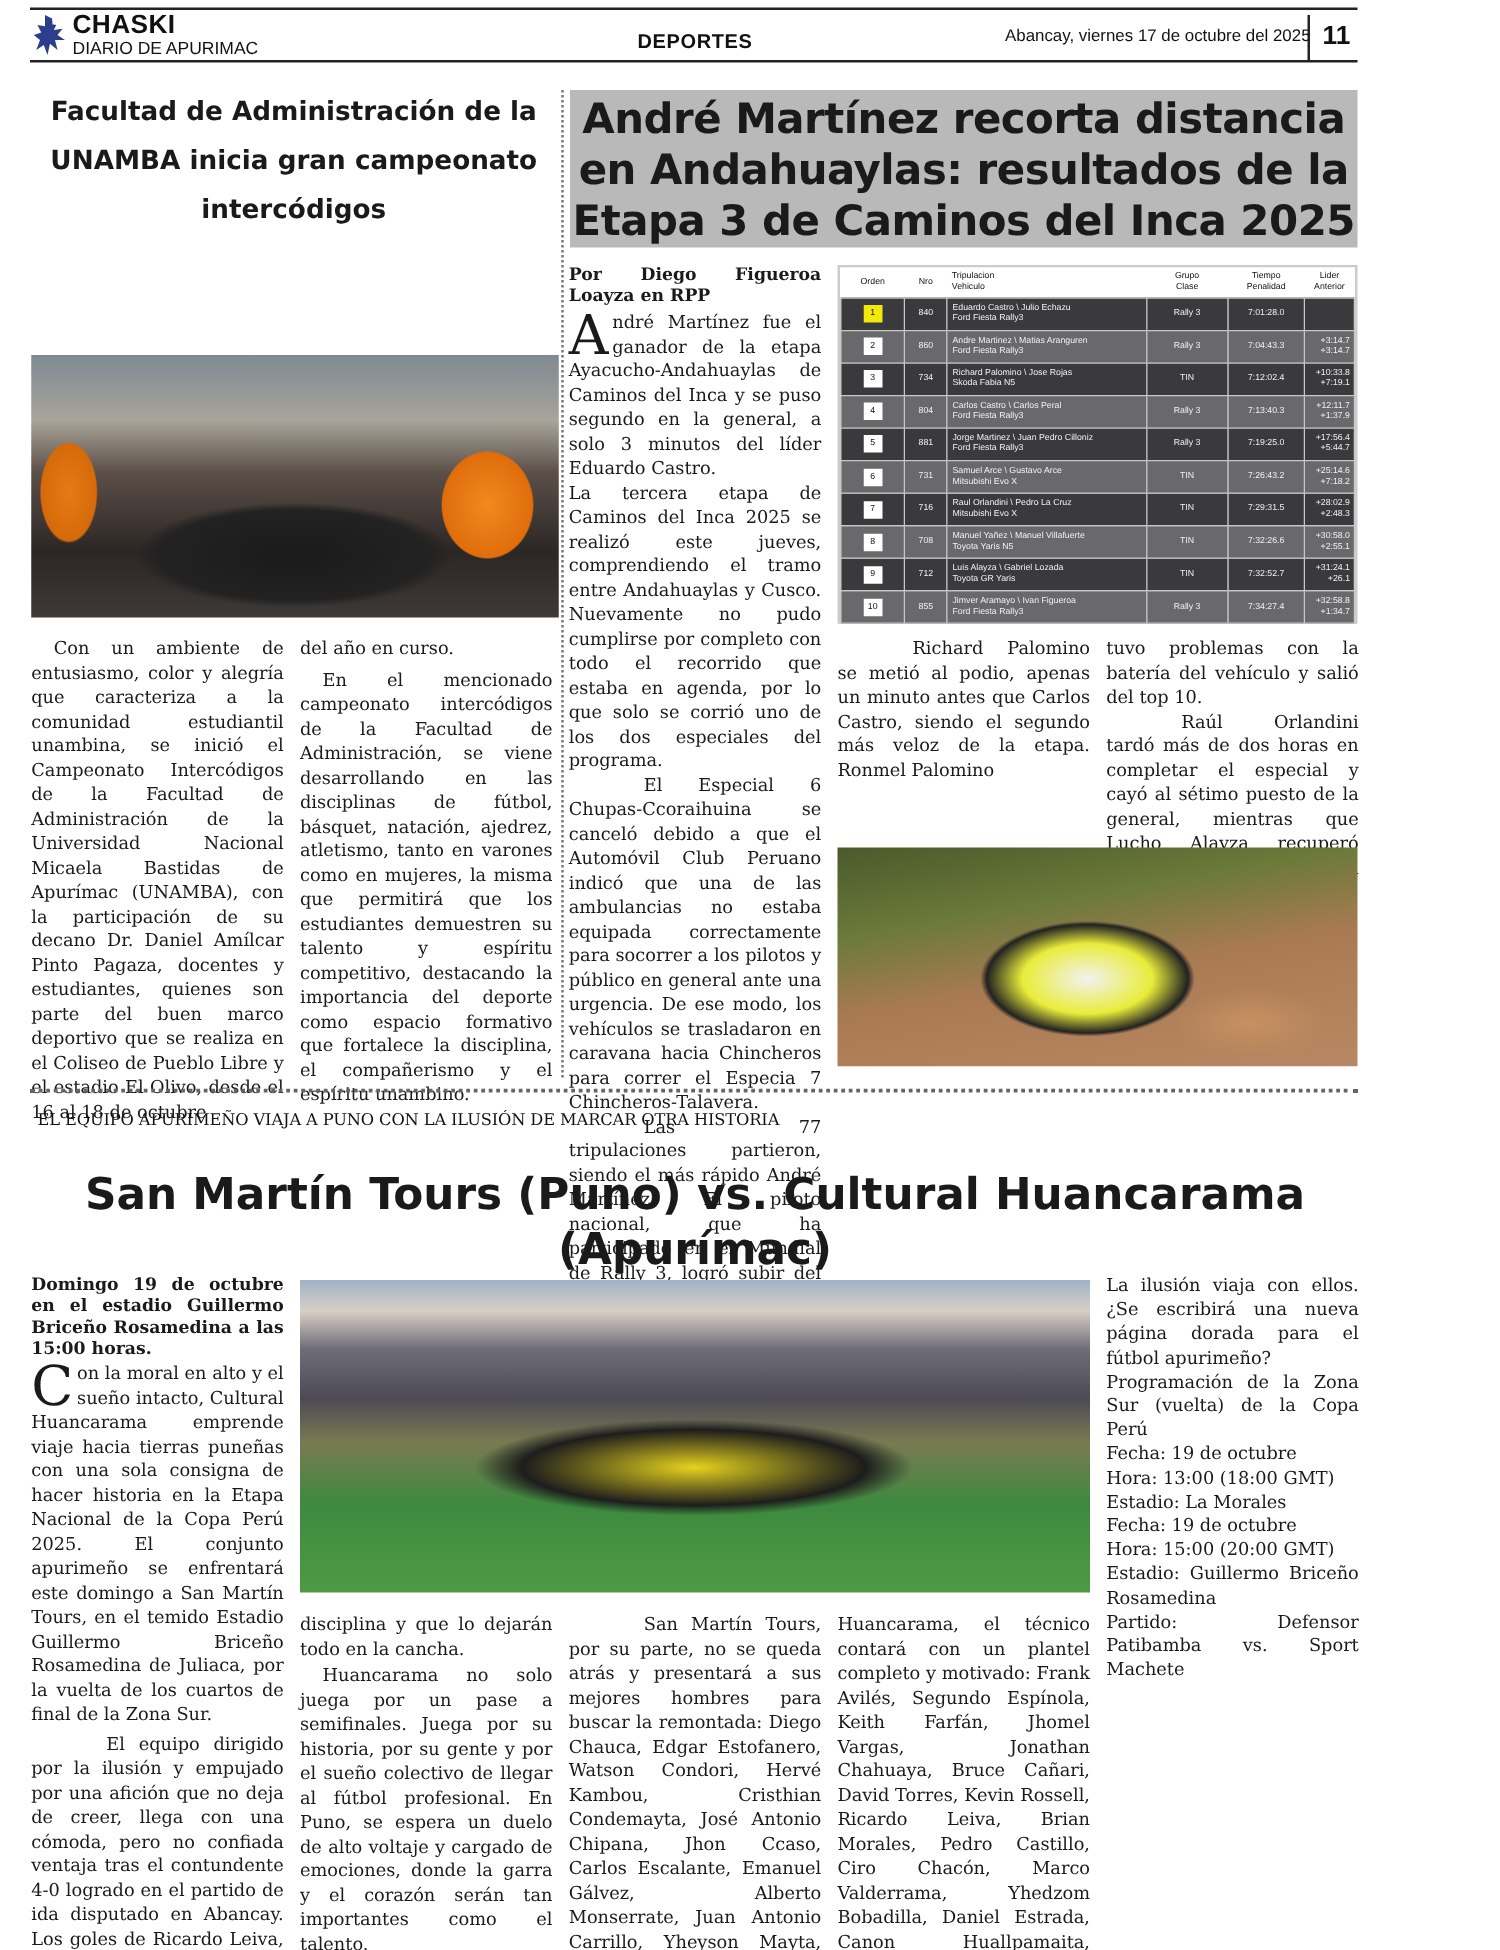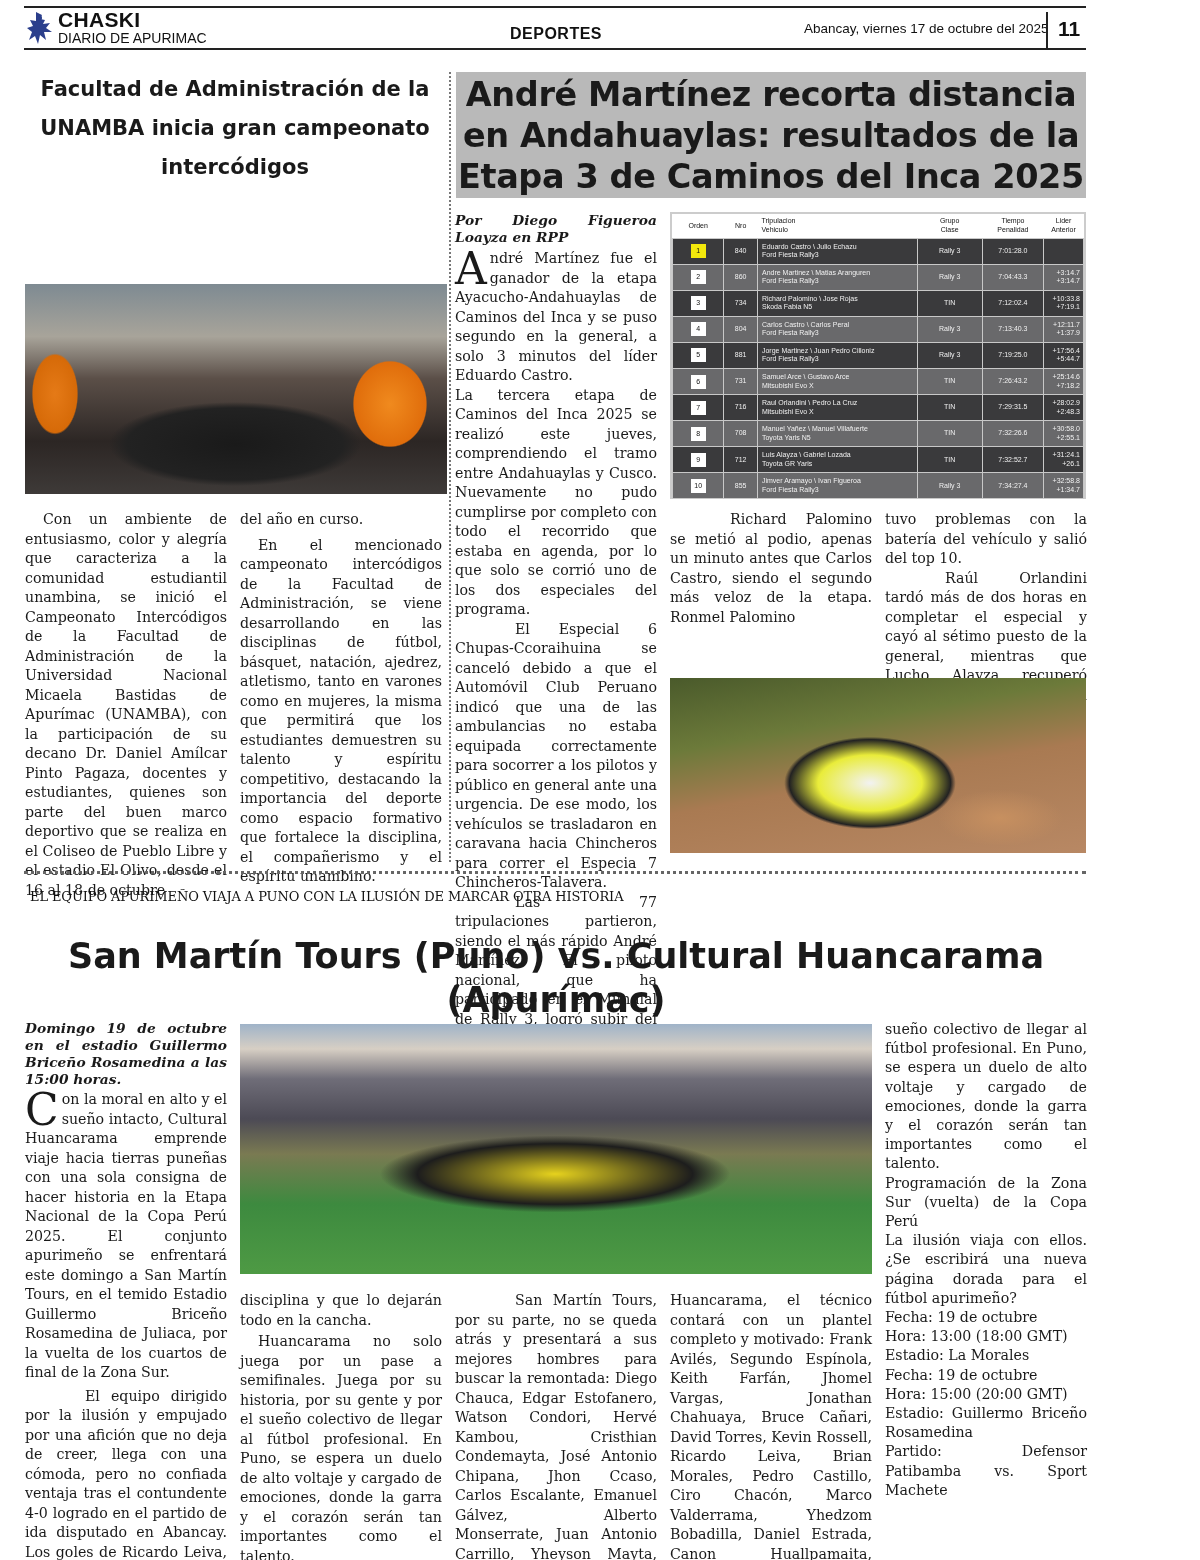--- a/index.html
+++ b/index.html
@@ -44,21 +44,21 @@
   .photo-team { left: 240px; top: 1024px; width: 632px; height: 250px;
     background:
       radial-gradient(ellipse 250px 55px at 315px 150px, #e6d21d 0%, #1d1d1d 55%, transparent 70%),
       linear-gradient(180deg, #9fb3c8 0%, #d7cfc4 10%, #6f6d78 22%, #4c4a55 38%, #7a7a52 52%, #3d8a3f 72%, #4e9a44 100%); }
 
   
   .txt { font-family: "DejaVu Serif", serif; font-size: 14.2px; line-height: 19.5px; text-align: justify; color: #1a1a1a; hyphens: auto; }
   .txt p { margin: 0; }
   .ind { text-indent: 18px; }
   .ind2 { text-indent: 60px; }
-  .byline { font-family: "DejaVu Serif", serif; font-style: italic; font-weight: bold; font-size: 13.8px; line-height: 17px; }
+  .byline { font-family: "DejaVu Serif", serif; font-weight: bold; font-size: 13.8px; line-height: 17px; }
   .dropcap { float: left; font-size: 44px; line-height: 36px; padding-right: 3px; margin-top: 2px; }
 
   
   .rtable { left: 670px; top: 212px; width: 416px; height: 287px; background: #fff; border: 2px solid #ccc; font-family: "Liberation Sans", sans-serif; }
   .rtable table { border-collapse: collapse; width: 100%; }
   .rtable th { font-weight: normal; font-size: 7px; line-height: 8.5px; color: #111; height: 24px; background: #fff; }
   .rtable td { font-size: 7px; line-height: 8.5px; color: #f1f1f1; height: 26.1px; border: 1px solid #c8c8c8; }
   .rtable tr.dark td { background: #3a3a3c; }
   .rtable tr.light td { background: #69696b; }
   .rtable .c { text-align: center; }
@@ -241,23 +241,22 @@
 </div>
 <div class="abs txt" style="left:455px; top:1291px; width:202px;">
   <p class="ind2">San Martín Tours, por su parte, no se queda atrás y presentará a sus mejores hombres para buscar la remontada: Diego Chauca, Edgar Estofanero, Watson Condori, Hervé Kambou, Cristhian Condemayta, José Antonio Chipana, Jhon Ccaso, Carlos Escalante, Emanuel Gálvez, Alberto Monserrate, Juan Antonio Carrillo, Yheyson Mayta, Paul Gálvez, Mateo Narro, Spenzer Torres, Renzo Salvador, Jim Orozco, Cristian Ticona y D’alessandro Ramírez.</p>
 
 </div>
 <div class="abs txt" style="left:670px; top:1291px; width:202px;">
   <p>Huancarama, el técnico contará con un plantel completo y motivado: Frank Avilés, Segundo Espínola, Keith Farfán, Jhomel Vargas, Jonathan Chahuaya, Bruce Cañari, David Torres, Kevin Rossell, Ricardo Leiva, Brian Morales, Pedro Castillo, Ciro Chacón, Marco Valderrama, Yhedzom Bobadilla, Daniel Estrada, Canon Huallpamaita, Andrés Medina y Robert Baca serán los encargados de mantener viva la ilusión apurimeña. Huancarama no solo juega por un pase a semifinales. Juega por su historia, por su gente y por el</p>
 </div>
 
 <div class="abs txt" style="left:885px; top:1020px; width:202px; line-height:19.2px;">
-  <p>sueño colectivo de llegar al fútbol profesional. En Puno, se espera un duelo de alto voltaje y cargado de emociones, donde la garra y el corazón serán tan importantes como el talento.</p>
+  <p>La ilusión viaja con ellos. ¿Se escribirá una nueva página dorada para el fútbol apurimeño?</p>
   <p>Programación de la Zona Sur (vuelta) de la Copa Perú</p>
-  <p>La ilusión viaja con ellos. ¿Se escribirá una nueva página dorada para el fútbol apurimeño?</p>
   <div>
     <p style="text-align:left;">Fecha: 19 de octubre</p>
     <p style="text-align:left;">Hora: 13:00 (18:00 GMT)</p>
     <p style="text-align:left;">Estadio: La Morales</p>
     <p style="text-align:left;">Fecha: 19 de octubre</p>
     <p style="text-align:left;">Hora: 15:00 (20:00 GMT)</p>
     <p>Estadio: Guillermo Briceño Rosamedina</p>
     <p>Partido: Defensor Patibamba vs. Sport Machete</p>
 
   </div>

